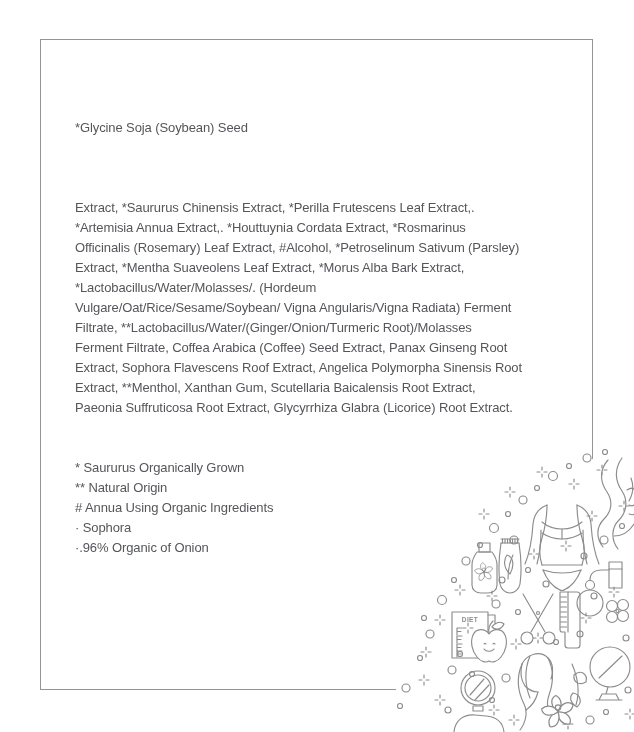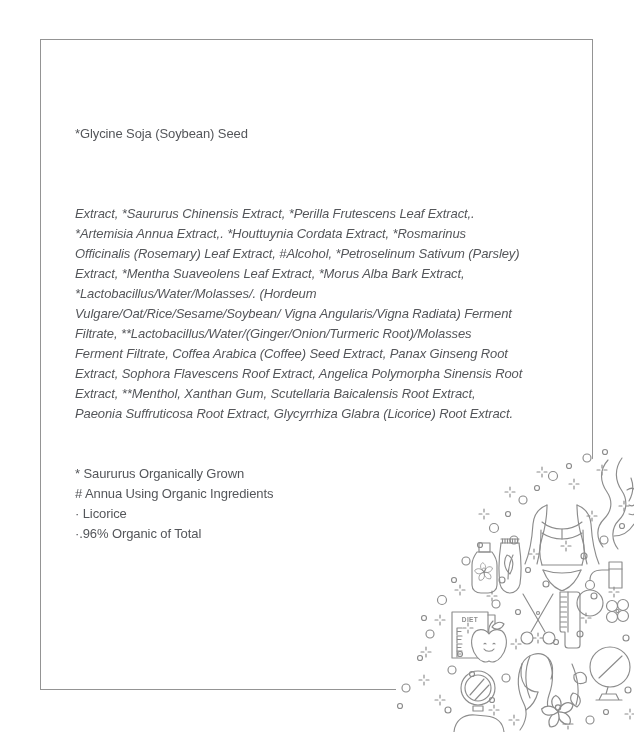--- a/index.html
+++ b/index.html
@@ -6,45 +6,45 @@
   body{
     width:634px;height:732px;position:relative;overflow:hidden;
     background:var(--background,#ffffff);
     font-family:"Liberation Sans",sans-serif;
   }
   .frame{
     position:absolute;left:40px;top:39px;width:553px;height:651px;
     border:1px solid var(--frame-border,#949494);box-sizing:border-box;z-index:1;
   }
   .textblock{
-    position:absolute;left:75px;top:84px;z-index:1;
+    position:absolute;left:75px;top:78px;z-index:1;
     color:var(--text,#54565a);font-size:13px;line-height:20px;
     letter-spacing:-0.1px;white-space:pre;
   }
   .line{height:20px;}
-  .ingredients{margin-top:20px;font-style:italic;}
+  .ingredients{margin-top:20px;}
   .art{position:absolute;left:396px;top:448px;width:238px;height:284px;z-index:2;}
   .art svg{display:block;}
   .ln{stroke:var(--illustration-stroke,#8c8c8c);stroke-width:1.15;fill:none;stroke-linecap:round;stroke-linejoin:round;}
   .fillw{fill:#ffffff;}
   .mask{fill:#ffffff;stroke:none;}
   .diet-text{
     fill:var(--illustration-stroke,#8c8c8c);stroke:none;
     font-family:"Liberation Sans",sans-serif;font-size:6.5px;font-weight:bold;letter-spacing:.4px;
   }
 </style>
 </head>
 <body>
 
 <div class="frame"></div>
 
 <div class="textblock">
   <div class="line">*Glycine Soja (Soybean) Seed</div>
   <div class="ingredients"><div class="line">Extract, *Saururus Chinensis Extract, *Perilla Frutescens Leaf Extract,.</div><div class="line">*Artemisia Annua Extract,. *Houttuynia Cordata Extract, *Rosmarinus</div><div class="line">Officinalis (Rosemary) Leaf Extract, #Alcohol, *Petroselinum Sativum (Parsley)</div><div class="line">Extract, *Mentha Suaveolens Leaf Extract, *Morus Alba Bark Extract,</div><div class="line">*Lactobacillus/Water/Molasses/. (Hordeum</div><div class="line">Vulgare/Oat/Rice/Sesame/Soybean/ Vigna Angularis/Vigna Radiata) Ferment</div><div class="line">Filtrate, **Lactobacillus/Water/(Ginger/Onion/Turmeric Root)/Molasses</div><div class="line">Ferment Filtrate, Coffea Arabica (Coffee) Seed Extract, Panax Ginseng Root</div><div class="line">Extract, Sophora Flavescens Roof Extract, Angelica Polymorpha Sinensis Root</div><div class="line">Extract, **Menthol, Xanthan Gum, Scutellaria Baicalensis Root Extract,</div><div class="line">Paeonia Suffruticosa Root Extract, Glycyrrhiza Glabra (Licorice) Root Extract.</div></div>
-  <div class="footnotes"><div class="line">* Saururus Organically Grown</div><div class="line"># Annua Using Organic Ingredients</div><div class="line">· Licorice</div><div class="line">·.96% Organic of Total</div></div>
+  <div class="footnotes"><div class="line">* Saururus Organically Grown</div><div class="line">** Natural Origin</div><div class="line"># Annua Using Organic Ingredients</div><div class="line">· Sophora</div><div class="line">·.96% Organic of Onion</div></div>
 </div>
 
 <div class="art">
 <svg width="238" height="284" viewBox="0 0 238 284" xmlns="http://www.w3.org/2000/svg">
   <defs>
     <path id="sparkle" d="M0,-5 L0,-2 M0,5 L0,2 M-5,0 L-2,0 M5,0 L2,0"></path>
     <path id="petal" d="M0,0 C-6,-4 -8,-12 -2,-15 C4,-12 4,-4 0,0 Z"></path>
   </defs>
 
   <circle class="mask" cx="234" cy="242" r="234"></circle>

